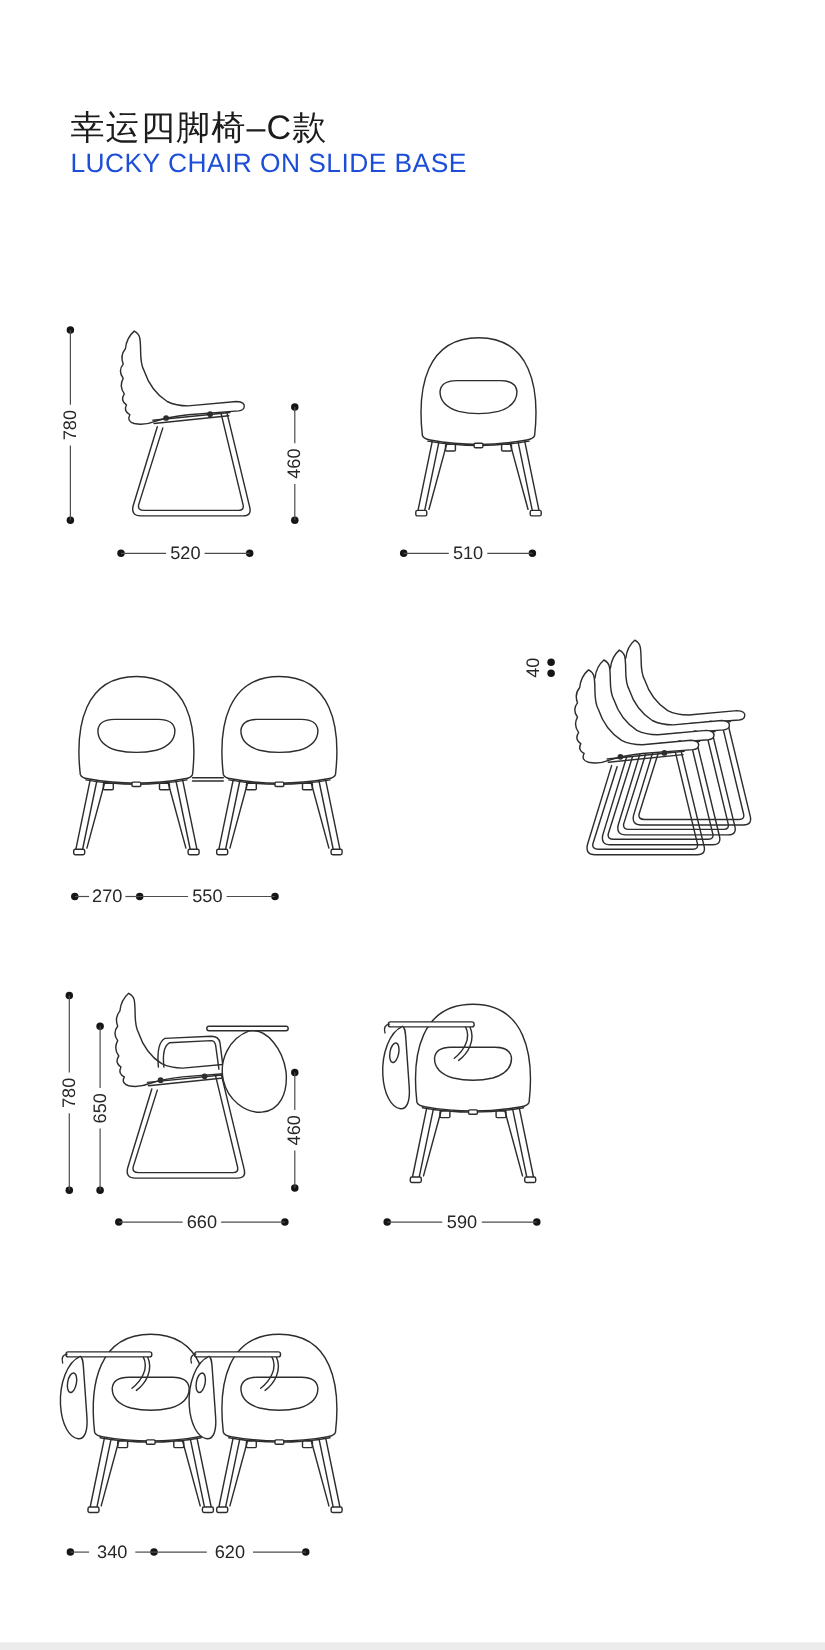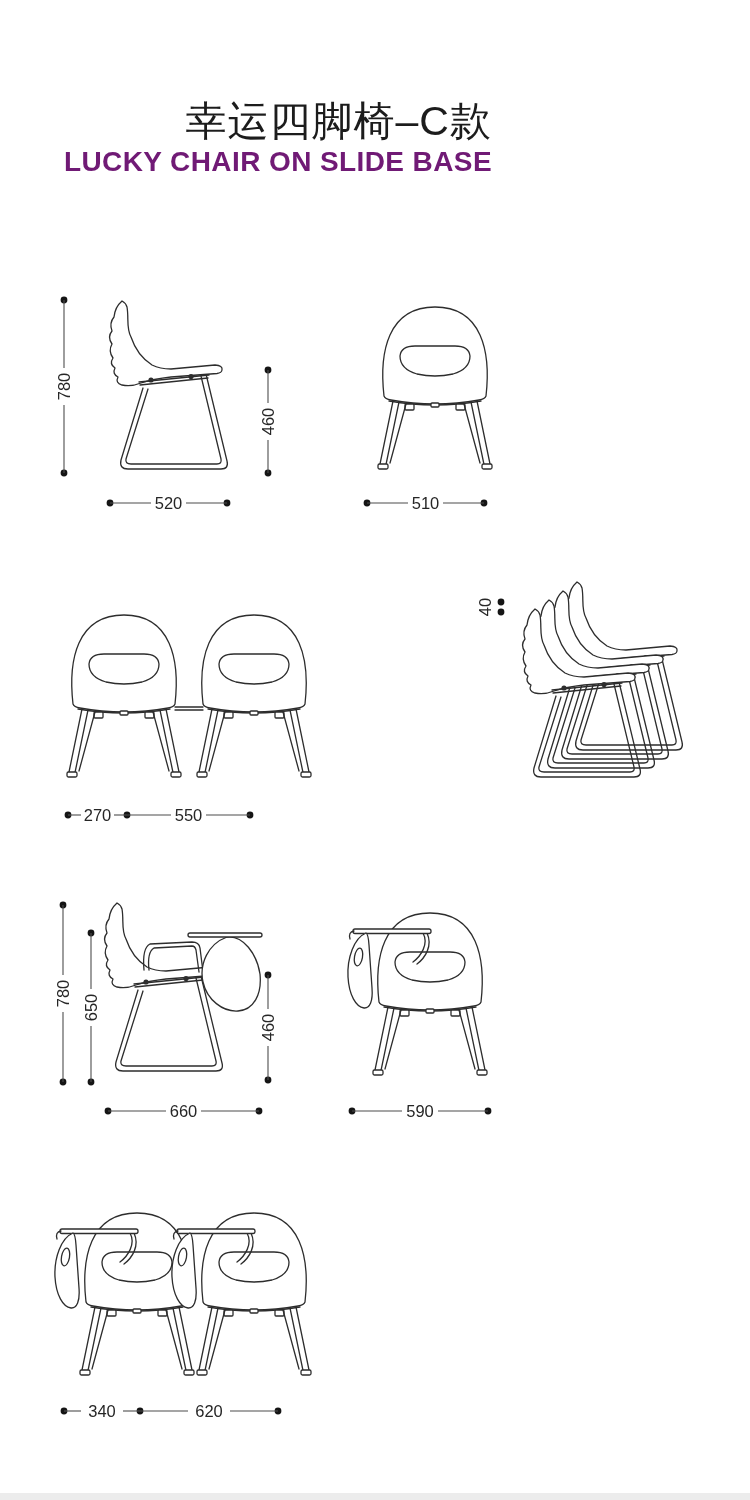--- a/index.html
+++ b/index.html
@@ -1,22 +1,22 @@
 <!DOCTYPE html>
 <html><head>
 <meta charset="utf-8">
 <style>
   html,body{margin:0;padding:0;background:#ffffff;}
   .page{
     position:relative;width:750px;height:1500px;background:#ffffff;overflow:hidden;
     font-family:"Liberation Sans", sans-serif;
   }
   .title-block{position:absolute;left:64px;top:98px;}
-  .title-zh{margin:0;font-size:41px;font-weight:500;color:#1c1c1c;letter-spacing:1px;line-height:1.15;text-align:right;}
-  .title-en{margin:2px 0 0 0;font-size:28px;font-weight:700;color:#701a75;letter-spacing:0.4px;line-height:1.1;}
+  .title-zh{margin:0;font-size:31px;font-weight:500;color:#1c1c1c;letter-spacing:1px;line-height:1.15;}
+  .title-en{margin:2px 0 0 0;font-size:24px;font-weight:400;color:#1d4ed8;letter-spacing:0.4px;line-height:1.1;}
   svg{position:absolute;overflow:visible;}
   .ln{fill:none;stroke:#2d2d2d;stroke-width:1.3;stroke-linejoin:round;stroke-linecap:round;}
   .shape{fill:#ffffff;stroke:#2d2d2d;stroke-width:1.3;stroke-linejoin:round;stroke-linecap:round;}
   .bolt{fill:#2d2d2d;stroke:none;}
   .dim-line{stroke:#4d4d4d;stroke-width:1.1;}
   .dim-dot{fill:#151515;stroke:none;}
   .dim-text{font-family:"Liberation Sans",sans-serif;font-size:16.5px;fill:#262626;text-anchor:middle;dominant-baseline:central;}
   .page-edge{position:absolute;left:0;bottom:0;width:750px;height:7px;background:#ececec;}
 </style>
 </head>

